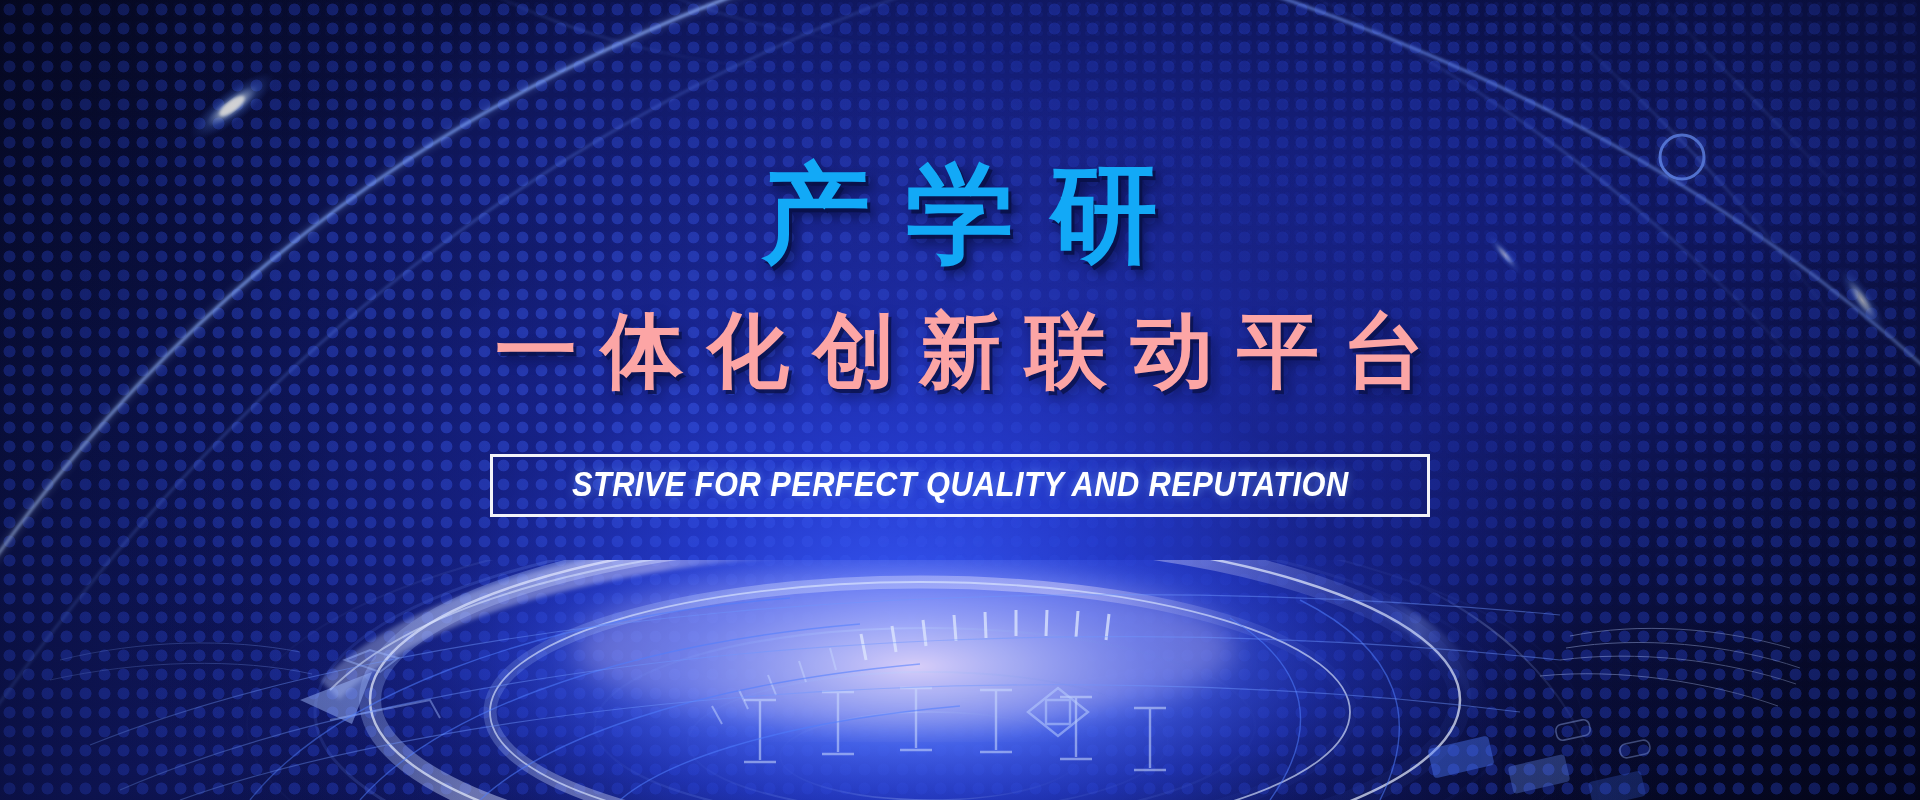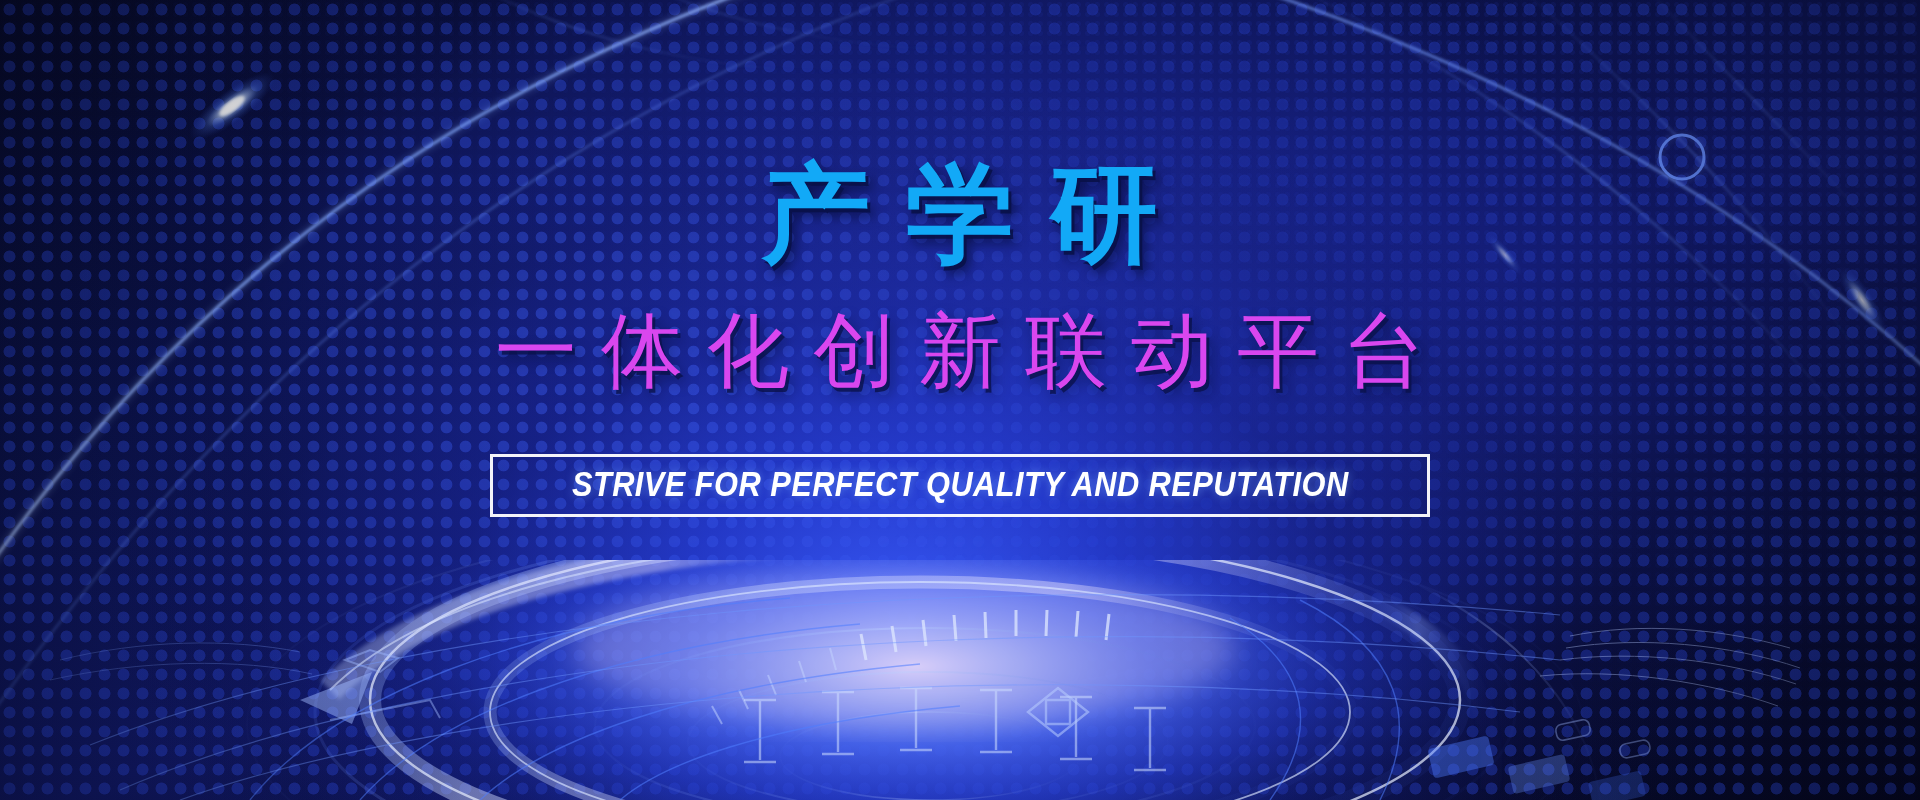--- a/index.html
+++ b/index.html
@@ -91,22 +91,22 @@
     text-shadow:
        3px 4px 0 rgba(8,16,70,0.85),
        6px 8px 12px rgba(4,8,45,0.6);
     font-family: "DejaVu Sans", "Liberation Sans", sans-serif;
   }
 
   .title-sub {
     margin-top: 42px;
     font-size: 82px;
     line-height: 1.0;
-    font-weight: 400;
-    color: #d946ef;
+    font-weight: 700;
+    color: #fca5a5;
     letter-spacing: 24px;
     text-indent: 24px;
     white-space: nowrap;
     text-shadow:
        3px 4px 0 rgba(10,18,75,0.8),
        5px 7px 14px rgba(5,9,50,0.55);
     font-family: "DejaVu Sans", "Liberation Sans", sans-serif;
   }
 
   .tagline-box {

